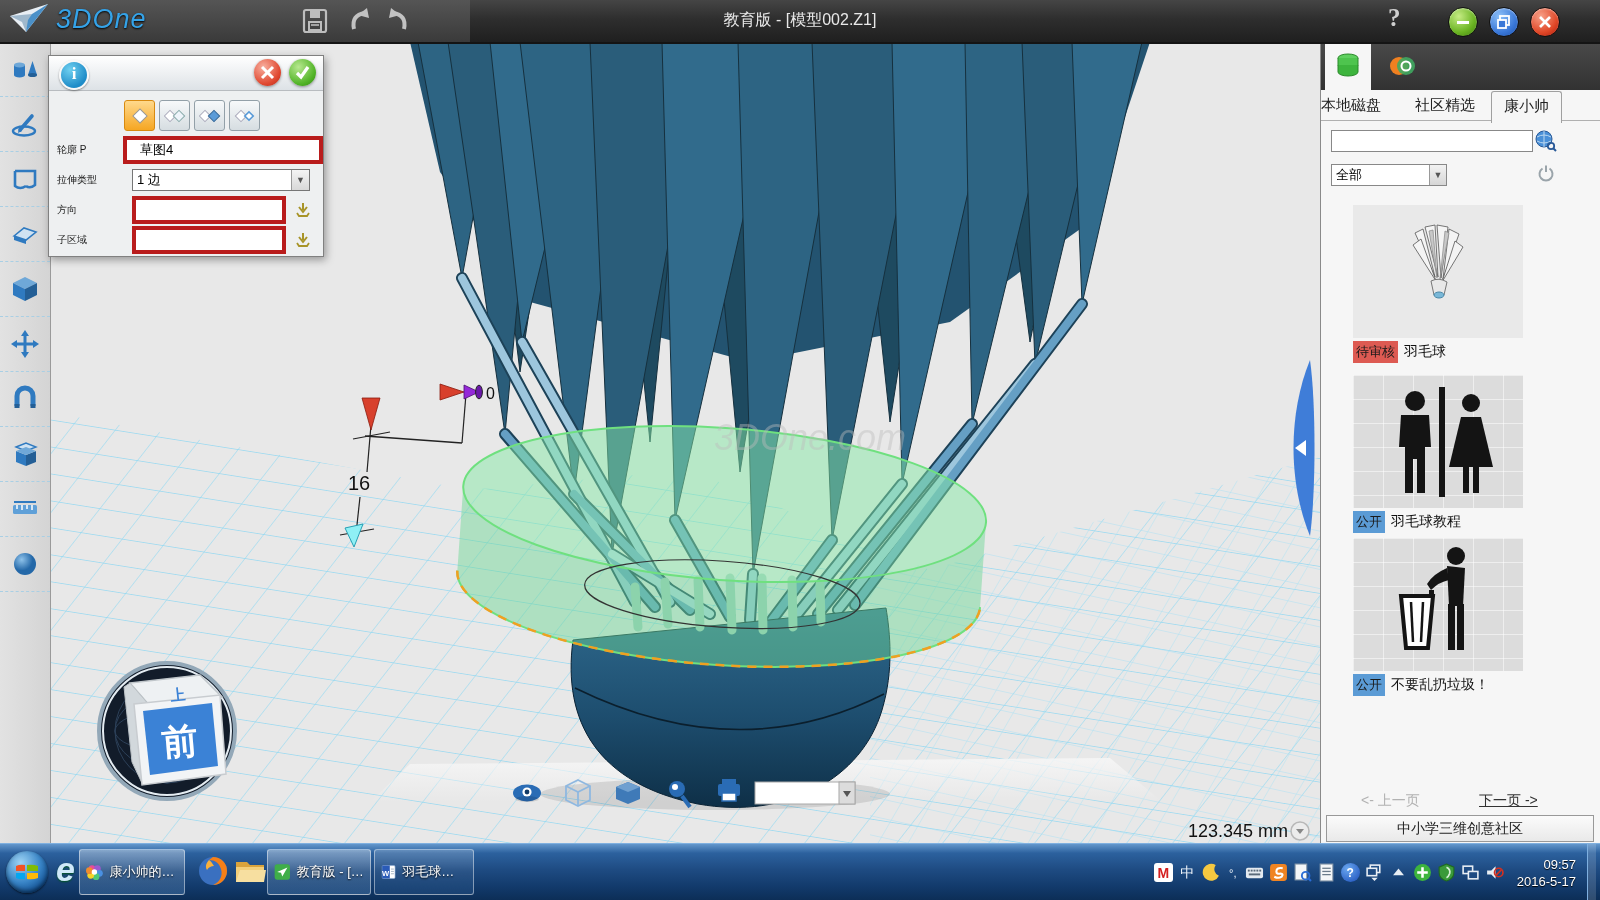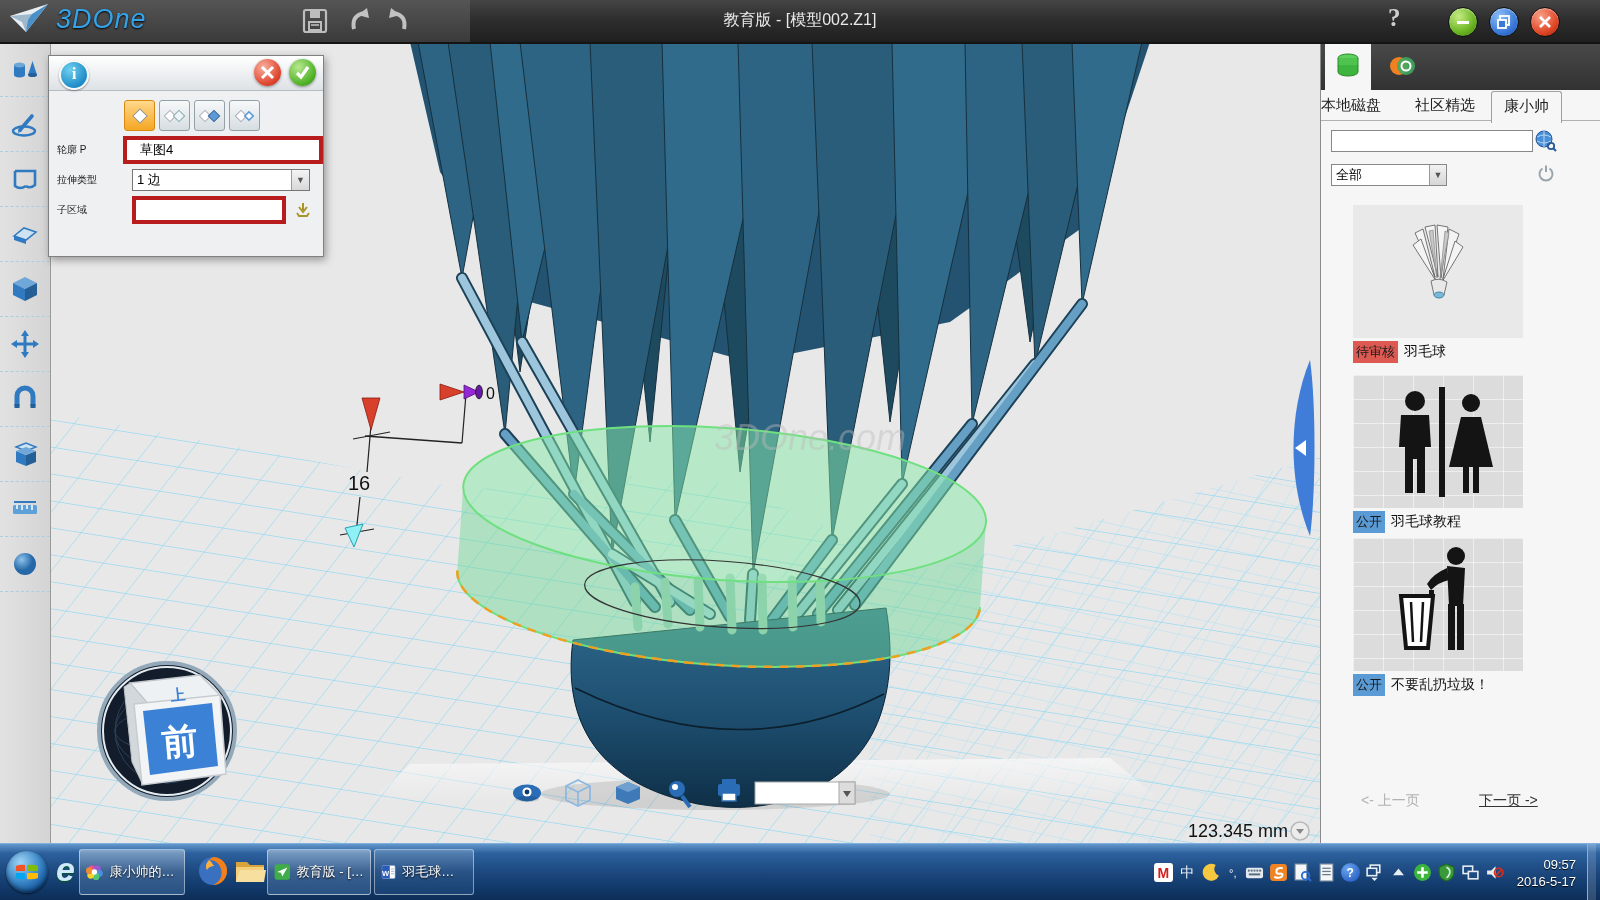--- a/index.html
+++ b/index.html
@@ -485,20 +485,28 @@
     <input class="dinput" value="草图4" style="">
   </div>
   <div class="drow">
     <span class="dlab">拉伸类型</span>
     <div class="dsel">
       <span>1 边</span>
       <span class="dd">▼</span>
     </div>
   </div>
   <div class="drow">
+    <span class="dlab">方向</span>
+    <input class="dinput short" value="" style="">
+    <svg class="goldarrow" width="18" height="18" viewBox="0 0 18 18">
+      <path d="M 9 2 V 9 M 5 6 L 9 11 L 13 6" fill="none" stroke="#a89428" stroke-width="2"></path>
+      <path d="M 3 12 L 5 15 H 13 L 15 12" fill="none" stroke="#a89428" stroke-width="1.8"></path>
+    </svg>
+  </div>
+  <div class="drow">
     <span class="dlab">子区域</span>
     <input class="dinput short" value="" style="">
     <svg class="goldarrow" width="18" height="18" viewBox="0 0 18 18">
       <path d="M 9 2 V 9 M 5 6 L 9 11 L 13 6" fill="none" stroke="#a89428" stroke-width="2"></path>
       <path d="M 3 12 L 5 15 H 13 L 15 12" fill="none" stroke="#a89428" stroke-width="1.8"></path>
     </svg>
   </div>
 </div>
 
 <div id="rpanel">
@@ -603,20 +611,21 @@
       </svg>
     </div>
     <div class="meta">
       <span class="badge blue">公开</span>
       <span>不要乱扔垃圾！</span>
     </div>
   </div>
 
   <div id="pag-prev">&lt;- 上一页</div>
   <div id="pag-next">下一页 -&gt;</div>
+  <div id="community">中小学三维创意社区</div>
 </div>
 
 <div id="taskbar">
   <div id="startorb">
     <svg width="24" height="22" viewBox="0 0 24 22">
       <path d="M 1 5 Q 5 3 10 4 L 10 10 L 1 10 Z" fill="#f35325"></path>
       <path d="M 12 4 Q 18 3 23 5 L 23 10 L 12 10 Z" fill="#81bc06"></path>
       <path d="M 1 12 L 10 12 L 10 18 Q 5 19 1 17 Z" fill="#05a6f0"></path>
       <path d="M 12 12 L 23 12 L 23 17 Q 18 19 12 18 Z" fill="#ffba08"></path>
     </svg>

